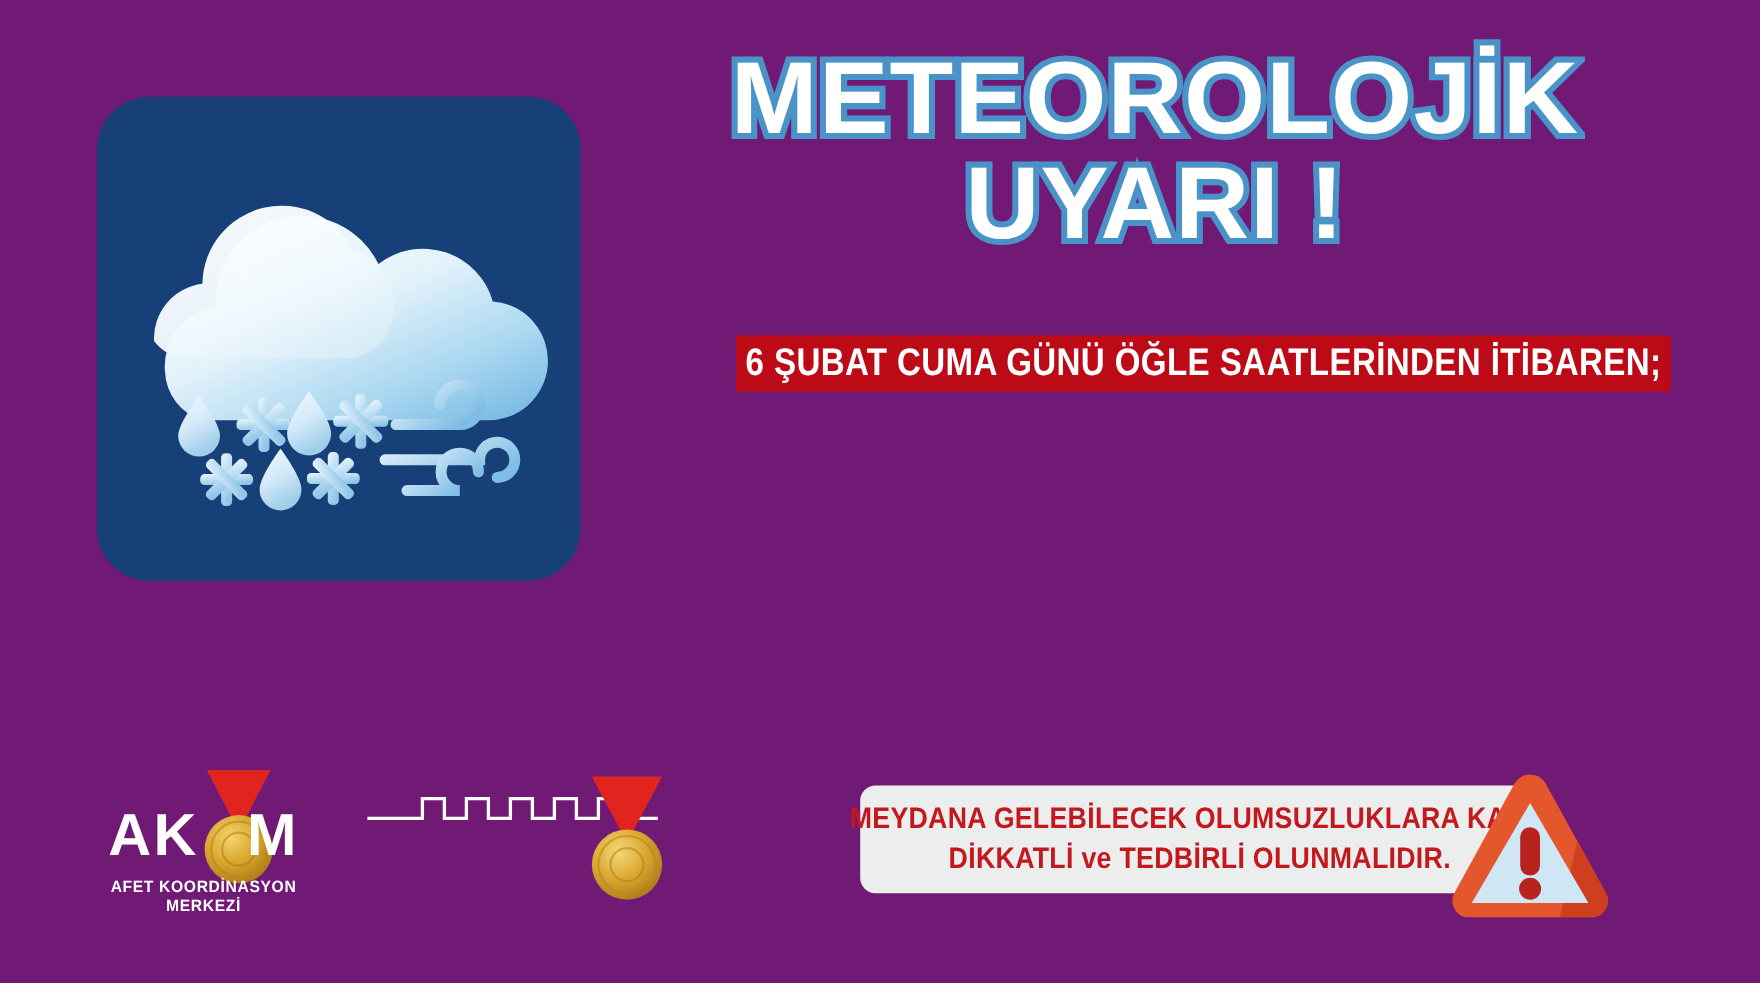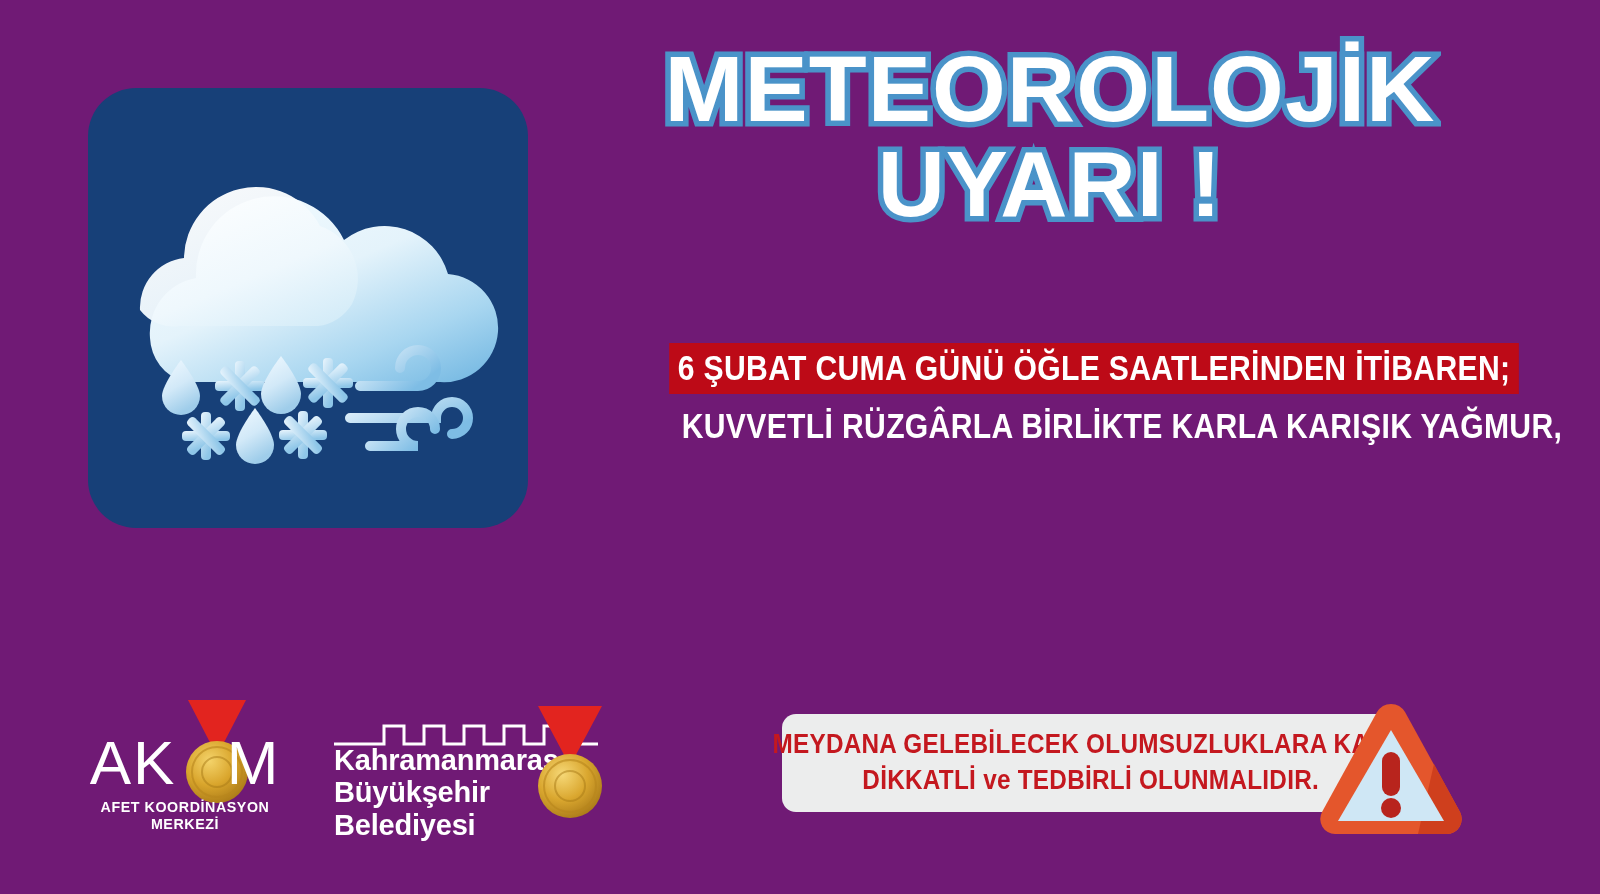--- a/index.html
+++ b/index.html
@@ -63,21 +63,20 @@
     margin-top: 4px;
   }
 
   
   #message {
     position: absolute;
     left: 600px;
     top: 305px;
     width: 920px;
     text-align: center;
-    margin-top: 38px;
   }
   .msg-line {
     display: block;
     margin: 0 0 7px 0;
     line-height: 1.0;
   }
   .msg-text {
     display: inline-block;
     font-family: "Liberation Sans Narrow", "Liberation Sans", sans-serif;
     font-weight: bold;
@@ -133,22 +132,22 @@
     width: 230px;
     height: 118px;
   }
   #akom-wordmark {
     position: absolute;
     left: 0;
     top: 34px;
     width: 230px;
     text-align: center;
     font-family: "Liberation Sans", sans-serif;
-    font-weight: normal;
-    font-size: 62px;
+    font-weight: bold;
+    font-size: 54px;
     color: #ffffff;
     letter-spacing: 2px;
     line-height: 1;
   }
   #akom-sub {
     position: absolute;
     left: 0;
     top: 100px;
     width: 230px;
     text-align: center;
@@ -294,23 +293,20 @@
   </div>
 
   <div id="headline">
     <div class="headline-line" id="headline-1">METEOROLOJİK</div>
     <div class="headline-line" id="headline-2">UYARI !</div>
   </div>
 
   <div id="message">
     <div class="msg-line">
       <span class="msg-text hl">6 ŞUBAT CUMA GÜNÜ ÖĞLE SAATLERİNDEN İTİBAREN;</span>
-    </div>
-    <div class="msg-line">
-      <span class="msg-text">KUVVETLİ RÜZGÂRLA BİRLİKTE KARLA KARIŞIK YAĞMUR,</span>
     </div>
   </div>
 
   <div id="advisory">
     <div class="advisory-line">MEYDANA GELEBİLECEK OLUMSUZLUKLARA KARŞI</div>
     <div class="advisory-line">DİKKATLİ ve TEDBİRLİ OLUNMALIDIR.</div>
   </div>
 
   <svg id="warn-triangle" viewBox="0 0 146 134">
     <path d="M 73 4 a 17 17 0 0 1 14 8 L 142 112 a 15 15 0 0 1 -13 22 L 17 134 a 15 15 0 0 1 -13 -22 L 59 12 a 17 17 0 0 1 14 -8 Z" fill="#e4562c"></path>
@@ -339,24 +335,20 @@
     </div>
     <div id="akom-sub">AFET KOORDİNASYON MERKEZİ</div>
   </div>
 
   <div id="muni-logo">
     <svg id="muni-battlement" viewBox="0 0 268 48">
       <path d="M 2 42 L 52 42 L 52 24 L 72 24 L 72 42 L 92 42 L 92 24 L 112 24 L 112 42
                L 132 42 L 132 24 L 152 24 L 152 42 L 172 42 L 172 24 L 192 24 L 192 42
                L 212 42 L 212 24 L 232 24 L 232 42 L 266 42" fill="none" stroke="#ffffff" stroke-width="3"></path>
     </svg>
-    <div id="muni-text">
-      <div>Kahramanmaraş</div>
-      <div>Büyükşehir Belediyesi</div>
-    </div>
     <svg id="muni-badge" viewBox="0 0 76 116">
       <path d="M 6 2 L 70 2 L 38 62 Z" fill="#e2241f"></path>
       <defs>
         <radialGradient id="goldB" cx="0.38" cy="0.32" r="0.82">
           <stop offset="0%" stop-color="#f6d877"></stop>
           <stop offset="48%" stop-color="#daa72f"></stop>
           <stop offset="100%" stop-color="#9d6e12"></stop>
         </radialGradient>
       </defs>
       <circle cx="38" cy="82" r="32" fill="url(#goldB)"></circle>

